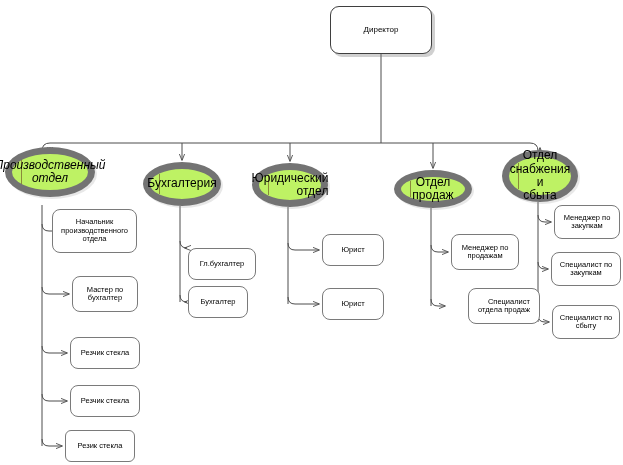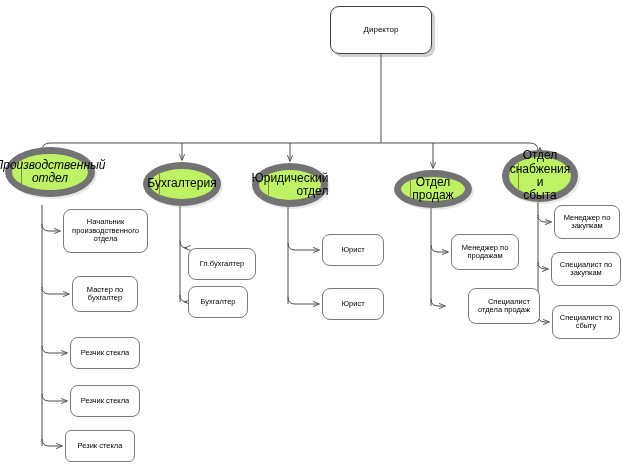--- a/index.html
+++ b/index.html
@@ -108,21 +108,21 @@
         <path d="M538,215 Q538,222 545,222 L551,222" marker-end="url(#arrow)"></path>
         <path d="M538,262 Q538,269 545,269 L548,269" marker-end="url(#arrow)"></path>
         <path d="M538,315 Q538,322 545,322 L549,322" marker-end="url(#arrow)"></path>
       </g>
   </svg>
 
   <div id="nodes">
       <div class="node root-box" style="left: 330px; top: 6px; width: 102px; height: 48px;">
         <span class="node-label">Директор</span>
       </div>
-      <div class="node rect" style="left: 63px; top: 209px; width: 85px; height: 44px;">
+      <div class="node rect" style="left: 52px; top: 209px; width: 85px; height: 44px;">
         <span class="node-label">Начальник
 производственного
 отдела</span>
       </div>
       <div class="node rect" style="left: 72px; top: 276px; width: 66px; height: 36px;">
         <span class="node-label">Мастер по
 бухгалтер</span>
       </div>
       <div class="node rect" style="left: 70px; top: 337px; width: 70px; height: 32px;">
         <span class="node-label">Резчик стекла</span>

